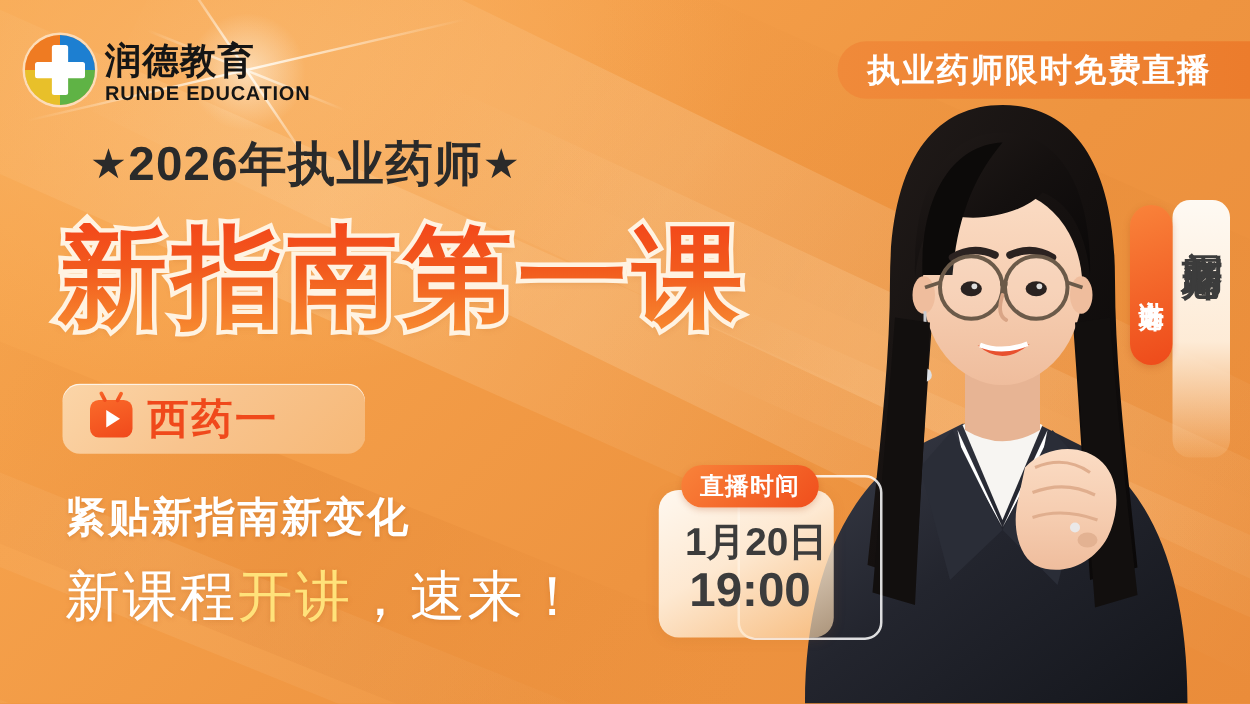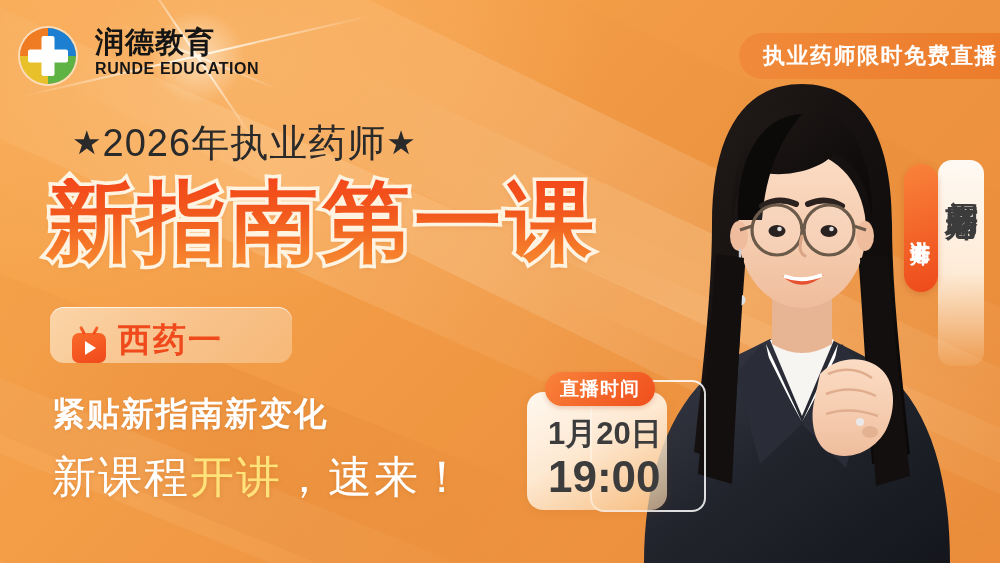--- a/index.html
+++ b/index.html
@@ -35,64 +35,64 @@
   .flare::before{width:360px;height:2px;transform:translate(-50%,-50%) rotate(-13deg);}
   .flare::after{width:200px;height:2px;transform:translate(-50%,-50%) rotate(56deg);}
   .flare2{position:absolute;left:196px;top:55px;width:2px;height:2px;}
   .flare2::before{content:"";position:absolute;left:50%;top:50%;width:170px;height:1.5px;
      transform:translate(-50%,-50%) rotate(22deg);
      background:linear-gradient(90deg,rgba(255,255,255,0),rgba(255,250,240,.8),rgba(255,255,255,0));}
   .glow{position:absolute;left:150px;top:10px;width:95px;height:95px;border-radius:50%;
      background:radial-gradient(circle,rgba(255,252,242,.55) 0%,rgba(255,248,230,0) 70%);}
 
   
-  .logo{position:absolute;left:20px;top:28px;display:flex;align-items:flex-start;gap:19px;}
+  .logo{position:absolute;left:20px;top:28px;display:flex;align-items:flex-end;gap:8px;}
   .logo-mark{width:56px;height:56px;border-radius:50%;position:relative;overflow:hidden;
      box-shadow:0 0 0 2px rgba(255,255,255,.55);}
   .q{position:absolute;width:50%;height:50%;}
   .q1{left:0;top:0;background:#EF7B22;}
   .q2{right:0;top:0;background:#1D7FD1;}
   .q3{right:0;bottom:0;background:#5FB345;}
   .q4{left:0;bottom:0;background:#E8C02A;}
   .cross{position:absolute;left:50%;top:50%;transform:translate(-50%,-50%);width:40px;height:40px;}
   .cross::before,.cross::after{content:"";position:absolute;background:#fff;border-radius:2px;}
   .cross::before{left:50%;top:0;width:13px;height:100%;transform:translateX(-50%);}
   .cross::after{top:50%;left:0;height:13px;width:100%;transform:translateY(-50%);}
   .logo-text{display:flex;flex-direction:column;line-height:1;}
   .logo-cn{font-size:29px;font-weight:bold;color:#151515;letter-spacing:1px;}
   .logo-en{font-size:16px;font-weight:bold;color:#151515;letter-spacing:.6px;margin-top:4px;}
 
   
   .top-badge{position:absolute;right:0;top:33px;height:46px;display:flex;align-items:center;
-     padding:0 2px 0 24px;border-radius:26px 0 0 26px;
+     padding:0 31px 0 24px;border-radius:26px 0 0 26px;
      background:linear-gradient(90deg,#F08A3A 0%,#EC7C2C 100%);
-     color:#fff;font-size:22px;font-weight:bold;letter-spacing:1.5px;}
-
-  
-  .kicker{position:absolute;left:72px;top:118px;font-size:38px;font-weight:normal;color:#2A2A2A;
+     color:#fff;font-size:26px;font-weight:bold;letter-spacing:1.5px;}
+
+  
+  .kicker{position:absolute;left:72px;top:106px;font-size:38px;font-weight:bold;color:#2A2A2A;
      letter-spacing:1px;white-space:nowrap;}
   .kicker .star{font-size:33px;vertical-align:2px;}
 
   .title{position:absolute;left:46px;top:178px;font-size:88px;font-weight:bold;letter-spacing:4px;
      white-space:nowrap;line-height:1;
      background:linear-gradient(180deg,#F3471A 0%,#F25A1D 42%,#F78A30 100%);
      -webkit-background-clip:text;background-clip:text;color:transparent;
      -webkit-text-stroke:0px transparent;
      filter:drop-shadow(0 0 0 #fff);
      paint-order:stroke fill;}
   .title-stroke{position:absolute;left:46px;top:178px;font-size:88px;font-weight:bold;letter-spacing:4px;
      white-space:nowrap;line-height:1;color:transparent;
      -webkit-text-stroke:7px #FFF3E2;
      text-shadow:0 3px 6px rgba(180,85,20,.25);}
 
   
   .subject{position:absolute;left:50px;top:307px;width:242px;height:56px;border-radius:14px;
      background:linear-gradient(135deg,#FBD5A8 0%,#F8C48E 48%,#F6B877 100%);
      box-shadow:inset 0 1px 0 rgba(255,255,255,.75);
-     display:flex;align-items:flex-end;gap:12px;padding-left:22px;box-sizing:border-box;}
+     display:flex;align-items:center;gap:12px;padding-left:22px;box-sizing:border-box;}
   .tv-icon{width:34px;height:30px;border-radius:7px;position:relative;
      background:linear-gradient(160deg,#FA6A2A 0%,#F0491B 100%);
      display:flex;align-items:center;justify-content:center;}
   .tv-icon::before,.tv-icon::after{content:"";position:absolute;top:-7px;width:2.6px;height:9px;
      background:linear-gradient(160deg,#FA6A2A,#F0491B);border-radius:2px;}
   .tv-icon::before{left:9px;transform:rotate(-28deg);}
   .tv-icon::after{right:9px;transform:rotate(28deg);}
   .tv-play{width:0;height:0;border-left:11px solid #fff;border-top:7px solid transparent;
      border-bottom:7px solid transparent;margin-left:3px;}
   .subject-label{font-size:33px;font-weight:bold;color:#F0491B;letter-spacing:2px;}
@@ -111,21 +111,21 @@
      background:linear-gradient(150deg,rgba(255,252,247,.96) 0%,rgba(255,240,222,.92) 45%,rgba(253,214,166,.62) 100%);
      box-shadow:0 2px 10px rgba(170,90,30,.12);}
   .time-pill{position:absolute;left:545px;top:372px;height:34px;border-radius:17px;padding:0 15px;
      display:flex;align-items:center;justify-content:center;
      background:linear-gradient(135deg,#F9833A 0%,#F04E1C 100%);
      color:#fff;font-size:19px;font-weight:bold;letter-spacing:1px;
      box-shadow:0 2px 5px rgba(180,70,20,.25);}
   .time-date{position:absolute;left:548px;top:413px;width:104px;
      font-size:31px;font-weight:bold;color:#3C3C3C;letter-spacing:0px;white-space:nowrap;}
   .time-hour{position:absolute;left:548px;top:452px;width:104px;text-align:center;
-     font-size:44px;font-weight:bold;color:#3C3C3C;letter-spacing:0px;white-space:nowrap;}
+     font-size:38px;font-weight:bold;color:#3C3C3C;letter-spacing:0px;white-space:nowrap;}
 
   
   .photo{position:absolute;left:620px;top:44px;width:352px;height:519px;overflow:hidden;}
   .photo svg{position:absolute;left:0;top:0;}
 
   
   .name-panel{position:absolute;right:16px;top:160px;width:46px;height:206px;border-radius:14px;
      background:linear-gradient(180deg,rgba(255,253,249,.97) 0%,rgba(255,242,226,.93) 55%,rgba(250,206,153,.15) 100%);
      display:flex;align-items:flex-start;justify-content:center;padding-top:14px;box-sizing:border-box;}
   .name-panel span{writing-mode:vertical-rl;font-size:33px;font-weight:bold;color:#3C3C3C;letter-spacing:3px;}

